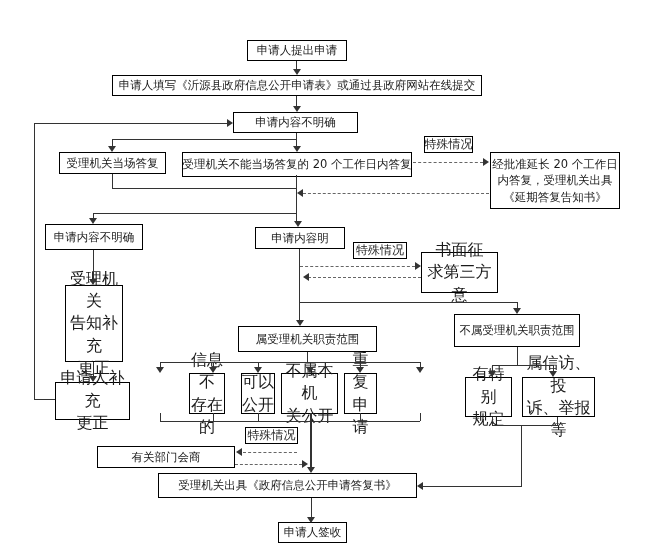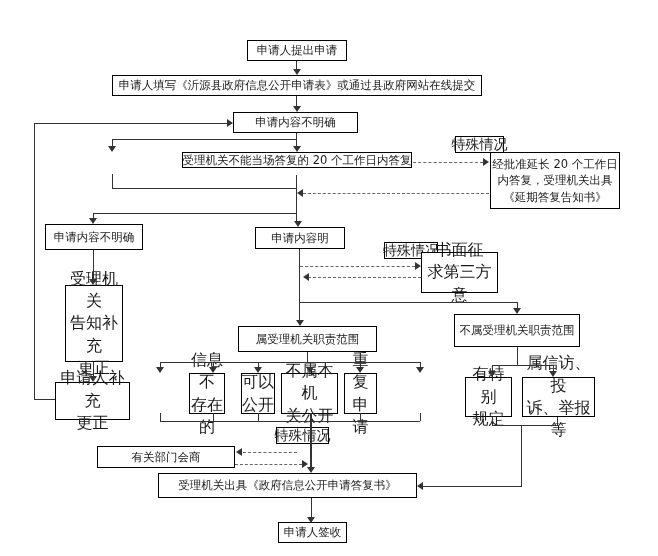--- a/index.html
+++ b/index.html
@@ -2,38 +2,39 @@
 <html><head>
 <meta charset="utf-8">
 <style>
   html,body{margin:0;padding:0;background:#fff;}
   .canvas{position:relative;width:658px;height:556px;background:#ffffff;overflow:hidden;
           font-family:"DejaVu Sans",sans-serif;color:#1a1a1a;}
   .node{position:absolute;box-sizing:border-box;border:1.5px solid #000;background:#fff;
         display:flex;align-items:center;justify-content:center;text-align:center;
         font-size:16px;line-height:1.4;white-space:pre-line;}
   .nowrap{white-space:nowrap;font-size:11.5px;}
-  .sm{font-size:14px;white-space:nowrap;margin-left:31px;}
+  .sm{font-size:12px;white-space:nowrap;}
   .st{position:absolute;background:#333;}
   .dash{position:absolute;height:0;border-top:1px dashed #666;}
   .ad,.ar,.al{position:absolute;width:0;height:0;}
   .ad{border-left:4px solid transparent;border-right:4px solid transparent;border-top:6px solid #333;}
   .ar{border-top:4px solid transparent;border-bottom:4px solid transparent;border-left:6px solid #333;}
   .al{border-top:4px solid transparent;border-bottom:4px solid transparent;border-right:6px solid #333;}
 </style>
 </head>
 <body>
 
 <div class="canvas">
 
   <div class="node nowrap" style="left:247px;top:40px;width:100px;height:21px">申请人提出申请</div>
   <div class="node nowrap" style="left:112px;top:75px;width:370px;height:21px">申请人填写《沂源县政府信息公开申请表》或通过县政府网站在线提交</div>
   <div class="node nowrap" style="left:233px;top:112px;width:125px;height:21px">申请内容不明确</div>
   <div class="node sm" style="left:424px;top:136px;width:49px;height:17px">特殊情况</div>
-  <div class="node nowrap" style="left:182px;top:152px;width:230px;height:16px">受理机关不能当场答复的 20 个工作日内答复</div>
+  <div class="node nowrap" style="left:59px;top:152px;width:107px;height:22px">受理机关当场答复</div>
+  <div class="node nowrap" style="left:182px;top:152px;width:230px;height:25px">受理机关不能当场答复的 20 个工作日内答复</div>
   <div class="node" style="left:490px;top:152px;width:130px;height:57px;font-size:11.5px">经批准延长 20 个工作日
 内答复，受理机关出具
 《延期答复告知书》</div>
   <div class="node nowrap" style="left:45px;top:224px;width:98px;height:26px">申请内容不明确</div>
   <div class="node nowrap" style="left:255px;top:227px;width:90px;height:22px">申请内容明</div>
   <div class="node sm" style="left:353px;top:242px;width:54px;height:17px">特殊情况</div>
   <div class="node" style="left:421px;top:252px;width:77px;height:41px">书面征
 求第三方意</div>
   <div class="node" style="left:65px;top:285px;width:58px;height:77px">受理机关
 告知补充

